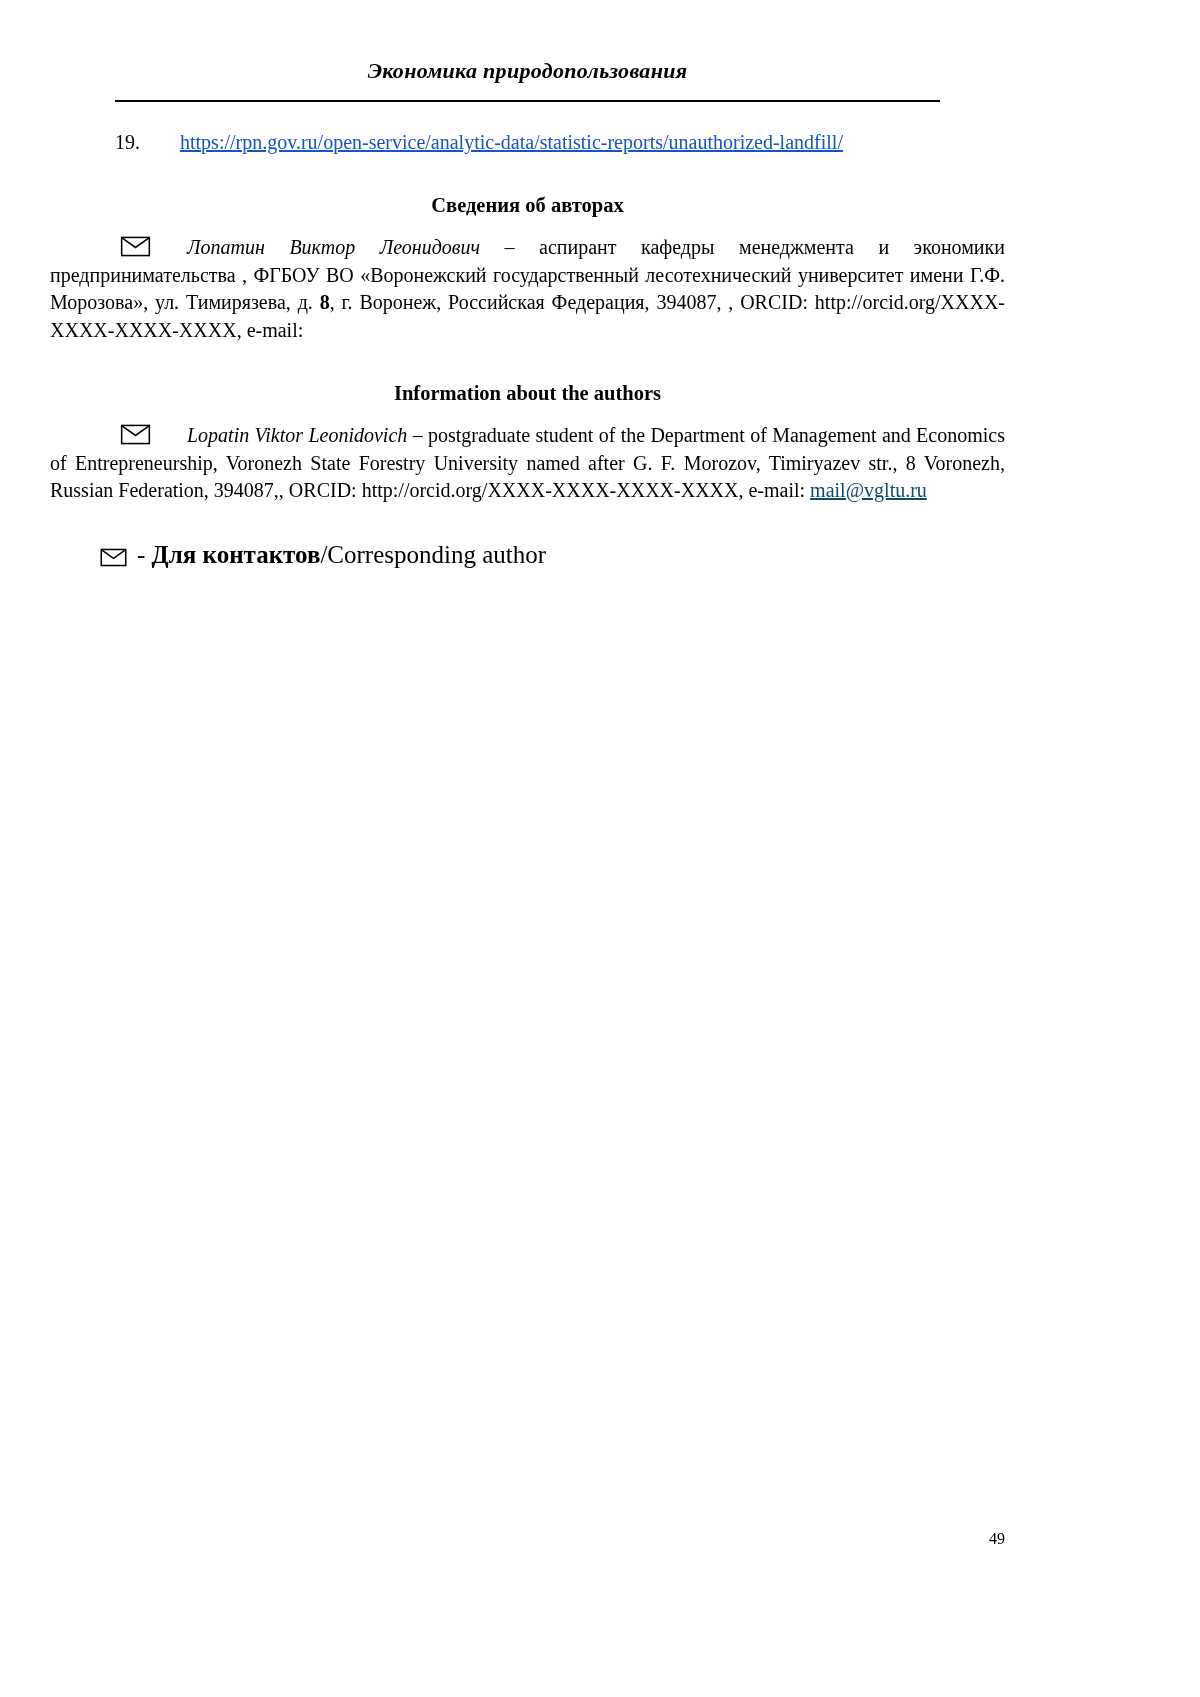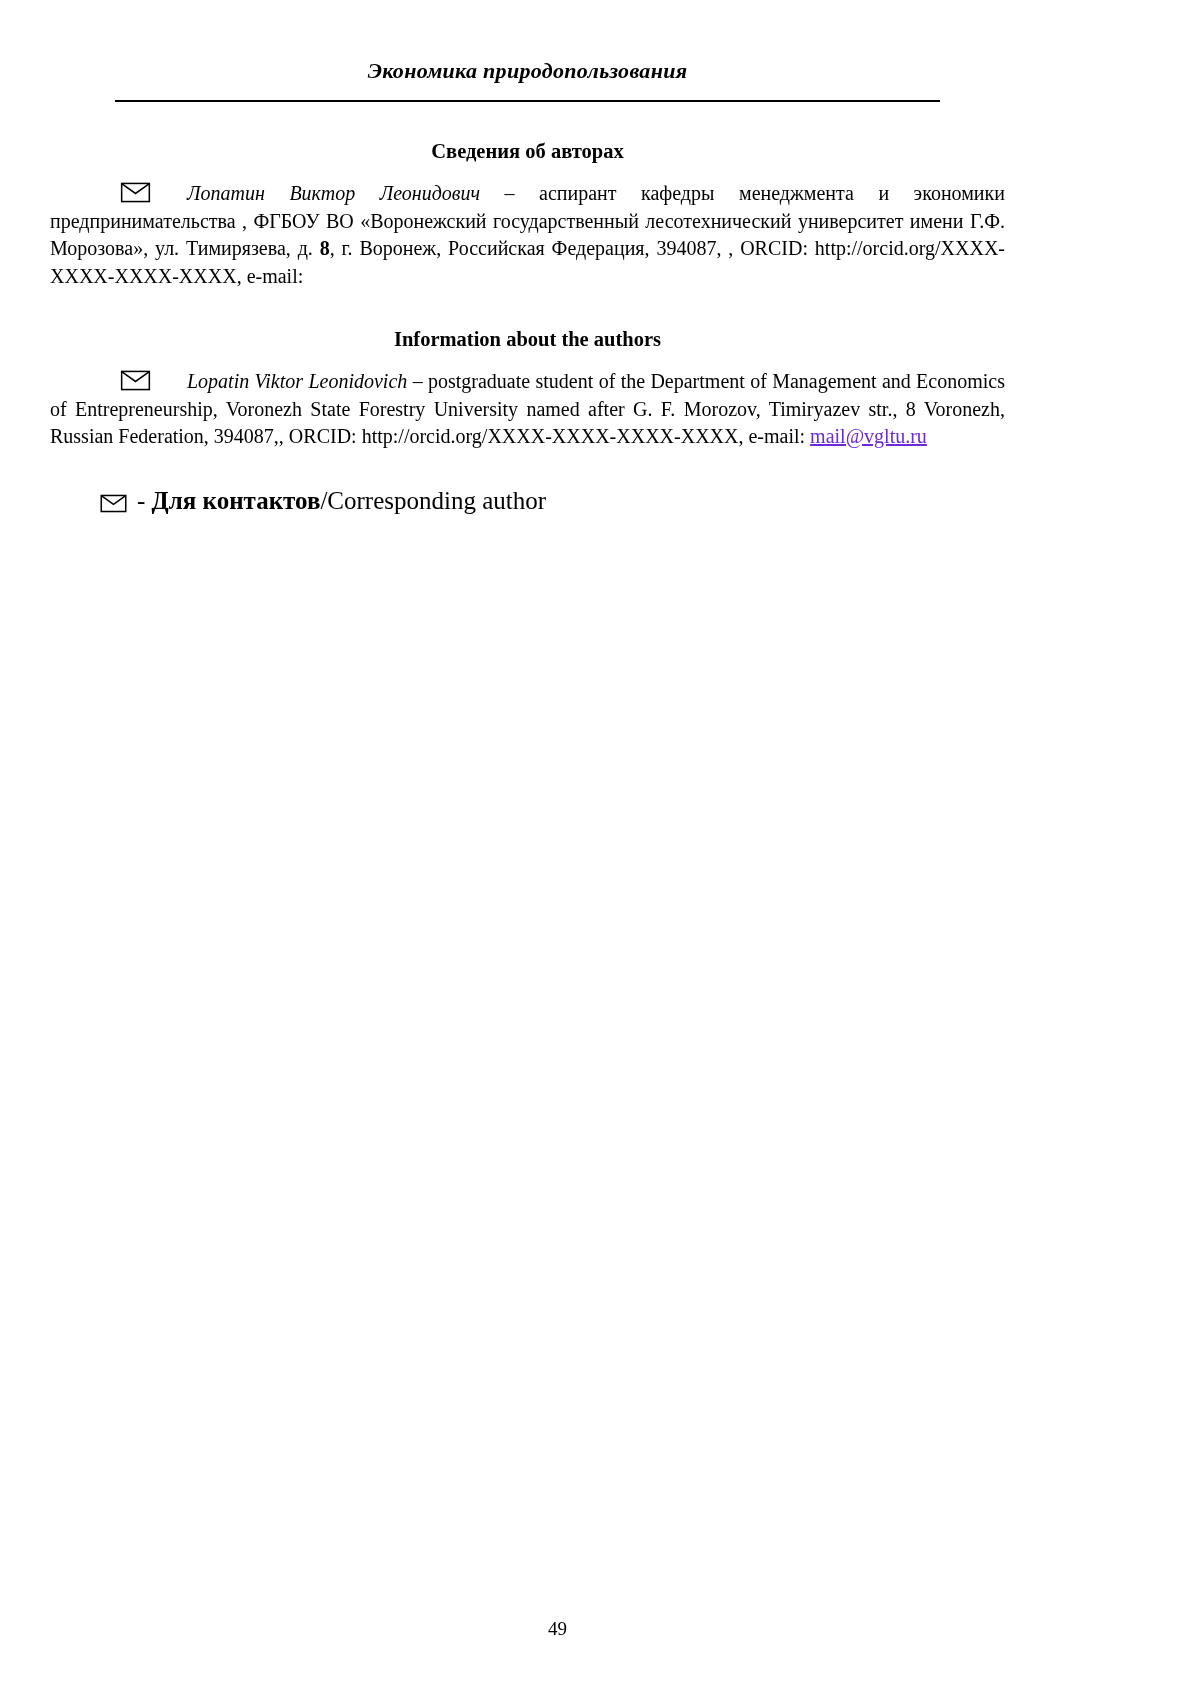--- a/index.html
+++ b/index.html
@@ -50,57 +50,61 @@
     font-size: 20px;
     line-height: 27.5px;
     text-align: justify;
   }
   .first-indent { display: inline-block; width: 70px; }
   .icon-gap { display: inline-block; width: 36px; }
   .env-icon { vertical-align: -3px; }
   .name-italic { font-style: italic; }
   b.inline-bold { font-weight: bold; }
   a.email-link {
-    color: #6d28d9;
+    color: #0c4a6e;
     text-decoration: underline;
     cursor: pointer;
   }
   .note {
     margin-top: 38px;
     font-size: 25px;
     line-height: 24px;
   }
   .note-indent { display: inline-block; width: 50px; }
   .note .env-icon { vertical-align: -4px; margin-right: 10px; }
   .footer-line {
     margin-top: 36px;
     font-size: 20.5px;
     font-weight: bold;
     text-align: center;
     line-height: 27px;
   }
   .page-number {
     position: absolute;
-    top: 1618px;
+    top: 1530px;
     left: 110px;
     width: 895px;
-    text-align: center;
-    font-size: 19px;
+    text-align: right;
+    font-size: 16px;
   }
 </style>
 </head>
 <body>
 
 <div class="page">
 
   <div class="journal-header">Экономика природопользования</div>
 
   <div class="header-rule"></div>
 
   <ol class="refs">
+    <li class="ref-row">
+      <span class="ref-num">19.</span>
+      <a class="ref-link">https://rpn.gov.ru/open-service/analytic-data/statistic-reports/unauthorized-landfill/</a>
+    </li>
   </ol>
 
   <div class="section-heading">Сведения об авторах</div>
 
   <p class="para"><span class="first-indent"></span><svg class="env-icon" width="31" height="21" viewBox="0 0 32 22">
         <rect x="1.5" y="1.5" width="29" height="19" fill="none" stroke="#000" stroke-width="1.6"></rect>
         <path d="M1.5 1.8 L16 12 L30.5 1.8" fill="none" stroke="#000" stroke-width="1.6"></path>
       </svg><span class="icon-gap"></span><span class="name-italic">Лопатин Виктор Леонидович</span><span> – аспирант кафедры менеджмента и экономики предпринимательства , ФГБОУ ВО «Воронежский государственный лесотехнический университет имени Г.Ф. Морозова», ул. Тимирязева, д. </span><b class="inline-bold">8</b><span>, г. Воронеж, Российская Федерация, 394087, , ORCID: http://orcid.org/XXXX-XXXX-XXXX-XXXX, e-mail:</span></p>
 
   <div class="section-heading">Information about the authors</div>

